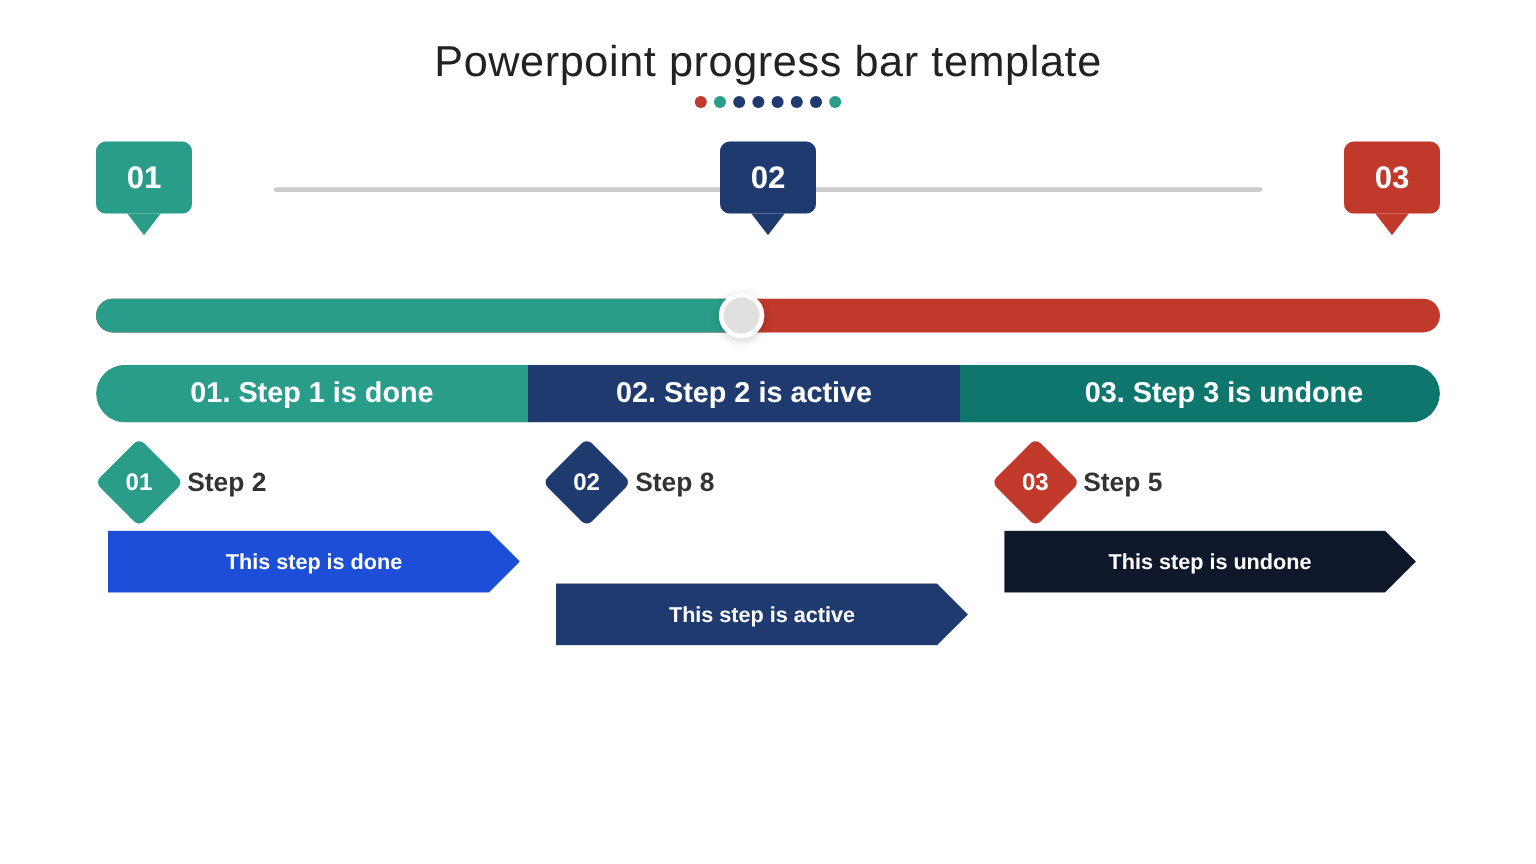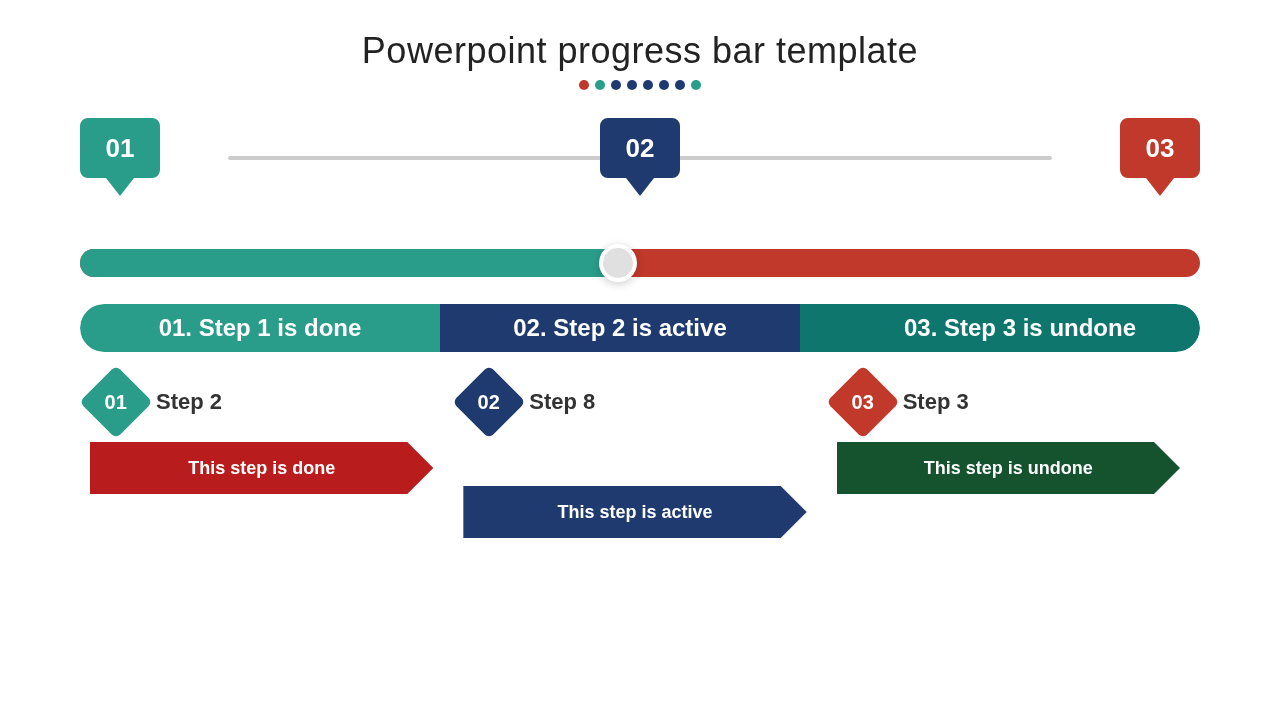--- a/index.html
+++ b/index.html
@@ -224,30 +224,30 @@
       display: flex;
       align-items: center;
       justify-content: center;
       position: relative;
       font-size: 18px;
       font-weight: 600;
       color: #fff;
     }
     
     .arrow-shape.done {
-      background: #b91c1c;
+      background: #1d4ed8;
       clip-path: polygon(0 0, calc(100% - 26px) 0, 100% 50%, calc(100% - 26px) 100%, 0 100%);
     }
     .arrow-shape.active {
       background: #1e3a6e;
       clip-path: polygon(0 0, calc(100% - 26px) 0, 100% 50%, calc(100% - 26px) 100%, 0 100%);
       margin-top: 44px;
     }
     .arrow-shape.undone {
-      background: #14532d;
+      background: #0f172a;
       clip-path: polygon(0 0, calc(100% - 26px) 0, 100% 50%, calc(100% - 26px) 100%, 0 100%);
     }
   </style>
 </head>
 <body>
 
 <h1 class="title">Powerpoint progress bar template</h1>
 
 <div class="dots">
   <div class="dot" style="background:#c0392b"></div>
@@ -331,21 +331,21 @@
         <span>This step is active</span>
       </div>
     </div>
   </div>
 
   <div class="step-bottom-item">
     <div class="step-header">
       <div class="diamond undone">
         <span class="diamond-inner">03</span>
       </div>
-      <span class="step-title">Step 3</span>
+      <span class="step-title">Step 5</span>
     </div>
     <div class="arrow-container">
       <div class="arrow-shape undone">
         <span>This step is undone</span>
       </div>
     </div>
   </div>
 </div>
 
 </body></html>

